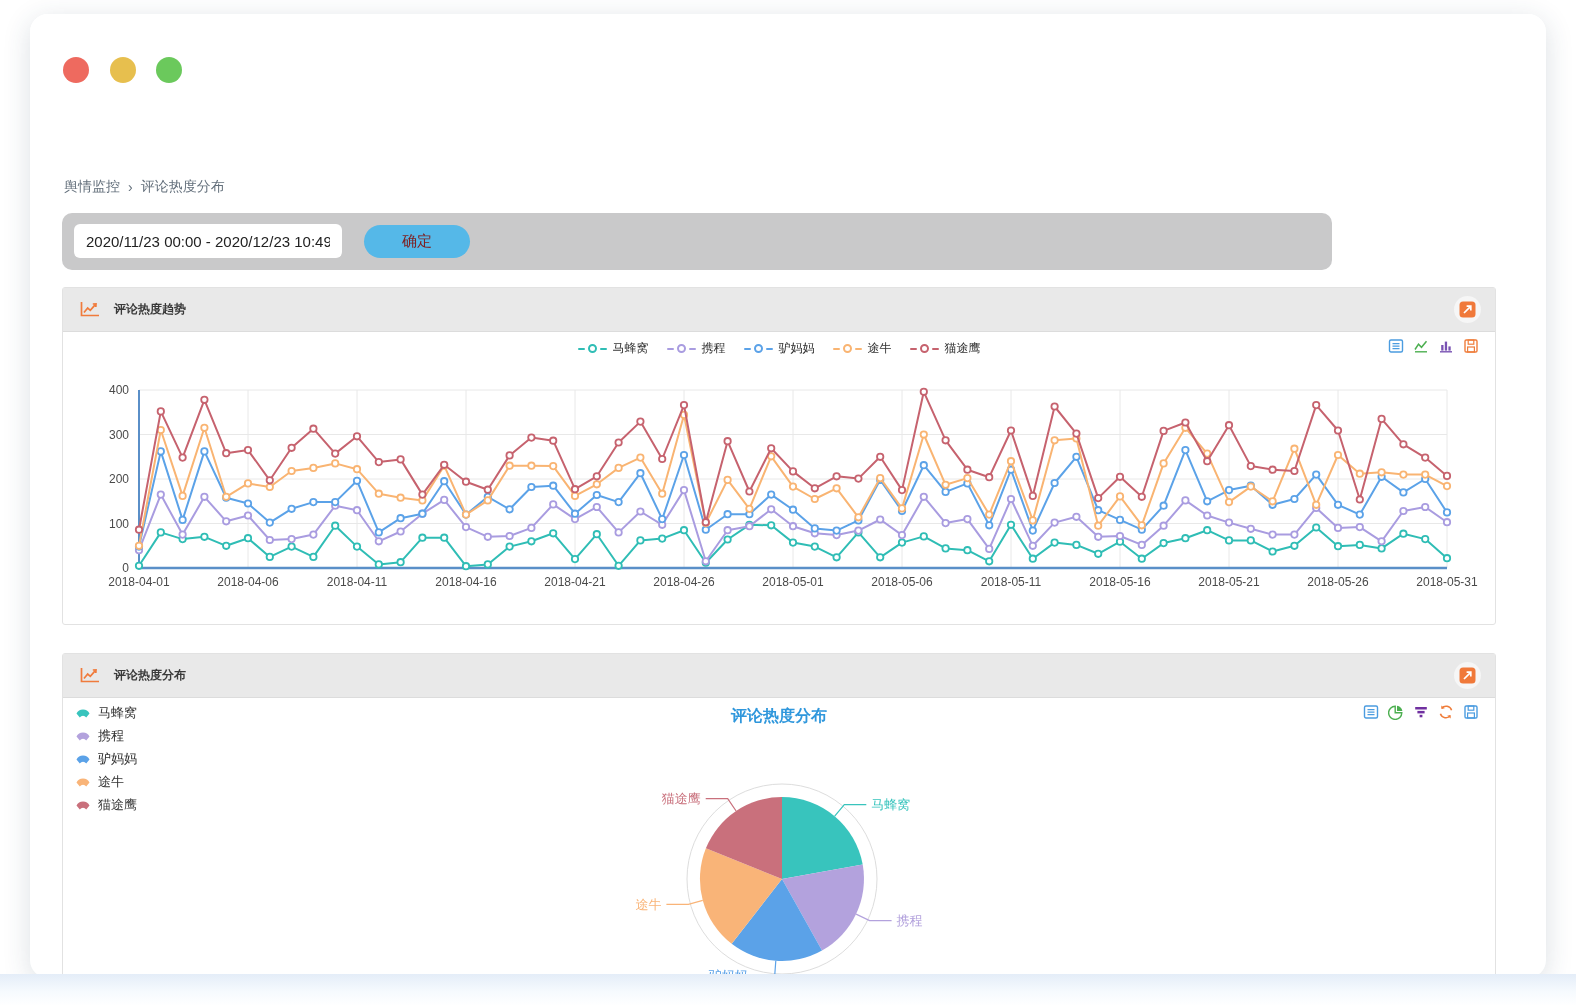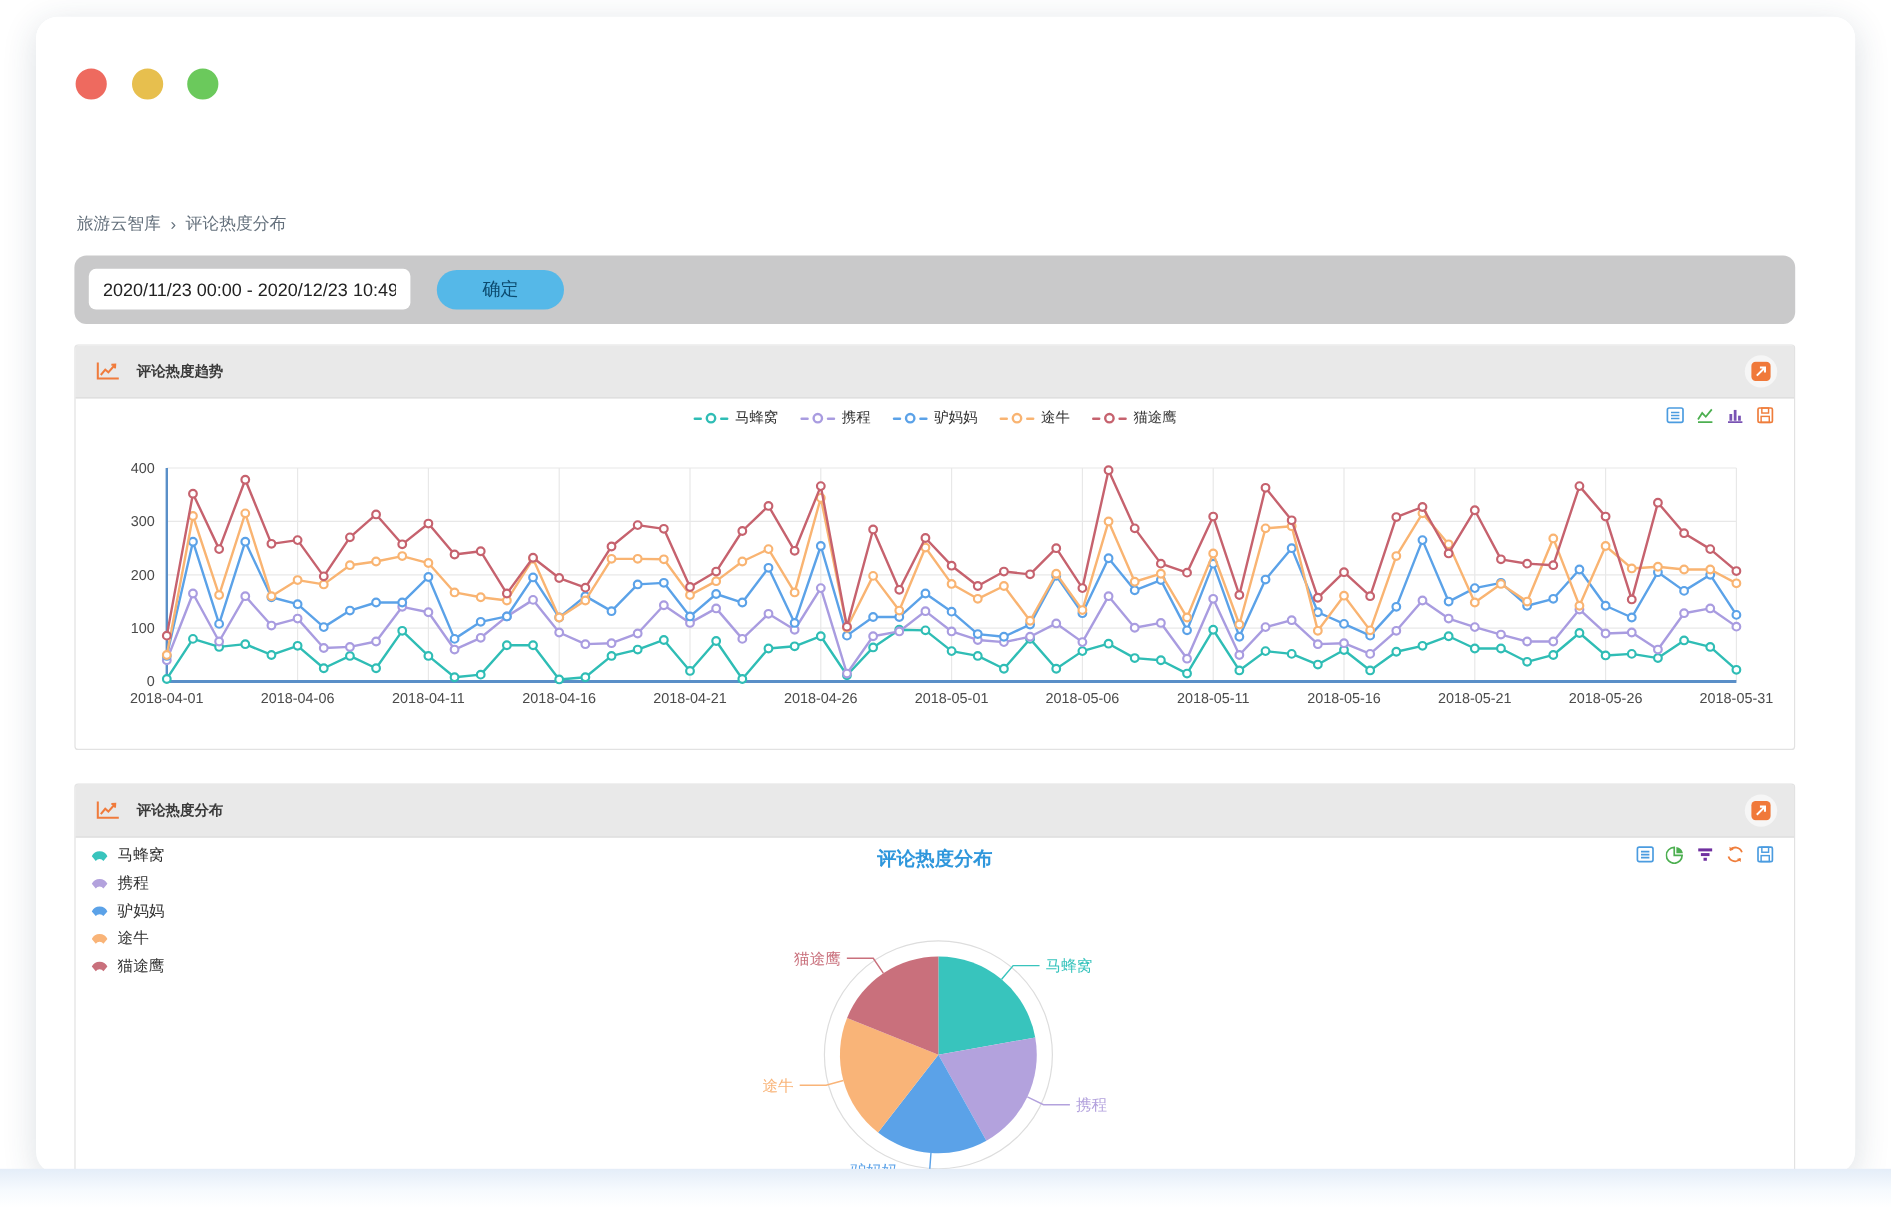--- a/index.html
+++ b/index.html
@@ -16,26 +16,26 @@
   .logo{color:#3fa6e8;font-size:23px;font-weight:bold;letter-spacing:2px;margin-left:34px;white-space:nowrap;}
   .nav-items{display:flex;margin-left:50px;gap:50px;}
   .nav-item{font-size:16px;font-weight:bold;color:#a7b2bd;cursor:pointer;white-space:nowrap;}
   .nav-item.active{color:#ffffff;}
   .user{margin-left:auto;margin-right:70px;color:#cdd6de;font-size:15px;cursor:pointer;display:flex;align-items:center;gap:6px;}
   .caret{font-size:11px;color:#9aa6b2;}
   
   .breadcrumb{position:absolute;top:164px;left:34px;font-size:14px;color:#64707c;display:flex;gap:8px;align-items:center;}
   .crumb{cursor:pointer;}
   
-  .filterbar{position:absolute;left:32px;top:199px;width:1434px;height:57px;background:#c9c9ca;border-radius:10px;}
+  .filterbar{position:absolute;left:32px;top:199px;width:1270px;height:57px;background:#c9c9ca;border-radius:10px;}
   .date-input{position:absolute;left:12px;top:11px;width:244px;height:34px;border:none;border-radius:6px;
               font-size:15px;padding:0 12px;color:#222;background:#fff;outline:none;
               font-family:"Liberation Sans","DejaVu Sans",sans-serif;}
   .confirm-btn{position:absolute;left:302px;top:12px;width:106px;height:33px;border:none;border-radius:17px;
-               background:#55b8e8;color:#0c4a6e;font-size:15px;cursor:pointer;}
+               background:#55b8e8;color:#7f1d1d;font-size:15px;cursor:pointer;}
   
   .panel{position:absolute;left:32px;width:1434px;background:#fff;border:1px solid #e2e2e2;border-radius:3px;box-sizing:border-box;}
   #trend-panel{top:273px;height:338px;}
   #dist-panel{top:639px;height:414px;}
   .panel-header{height:43px;background:#e9e9e9;border-bottom:1px solid #dcdcdc;display:flex;align-items:center;position:relative;}
   .panel-icon{margin-left:16px;display:flex;}
   .panel-title{font-size:12px;color:#3a3a3a;font-weight:bold;margin-left:14px;}
   .ext-btn{position:absolute;right:14px;top:8px;width:27px;height:27px;border-radius:50%;background:#f6f6f6;
            display:flex;align-items:center;justify-content:center;cursor:pointer;}
   .panel-body{position:absolute;top:44px;left:0;right:0;bottom:auto;}
@@ -62,21 +62,21 @@
 <div class="window">
 
   <div class="titlebar">
     <span class="dot" id="dot-0" style="left: 33px; background: rgb(238, 106, 95);"></span>
     <span class="dot" id="dot-1" style="left: 80px; background: rgb(231, 191, 78);"></span>
     <span class="dot" id="dot-2" style="left: 126px; background: rgb(107, 201, 92);"></span>
   </div>
 
 
   <div class="breadcrumb">
-    <span class="crumb">旅游云智库</span>
+    <span class="crumb">舆情监控</span>
     <span>›</span>
     <span class="crumb">评论热度分布</span>
   </div>
 
   <div class="filterbar">
     <input class="date-input" type="text" value="2020/11/23 00:00 - 2020/12/23 10:49" style="">
     <button class="confirm-btn">确定</button>
   </div>
 
   <section class="panel" id="trend-panel">

